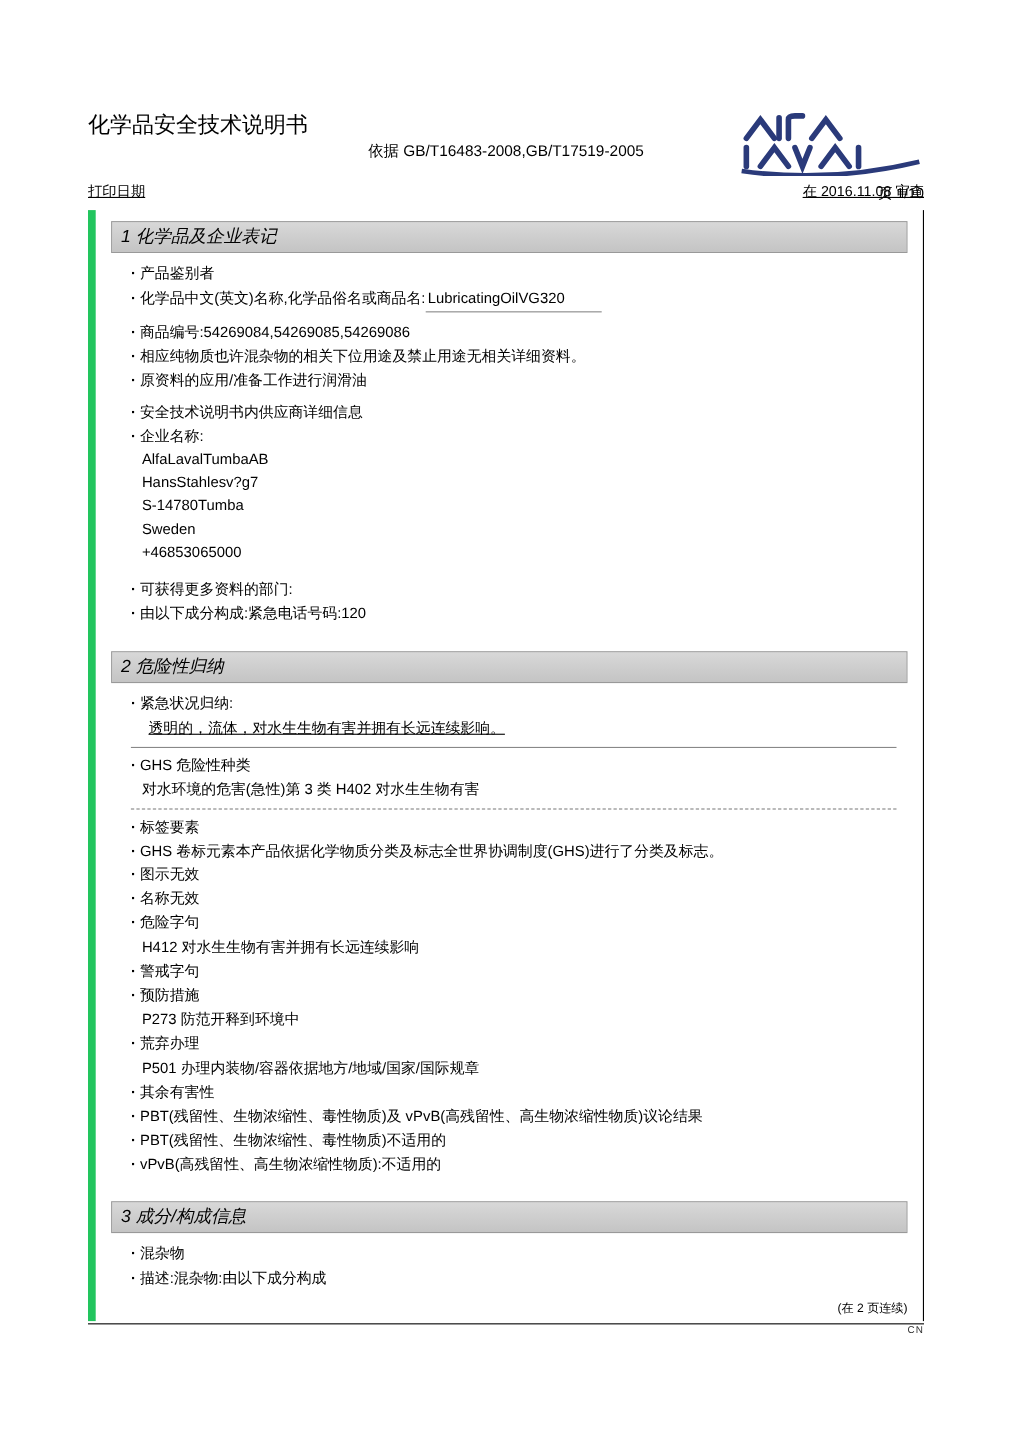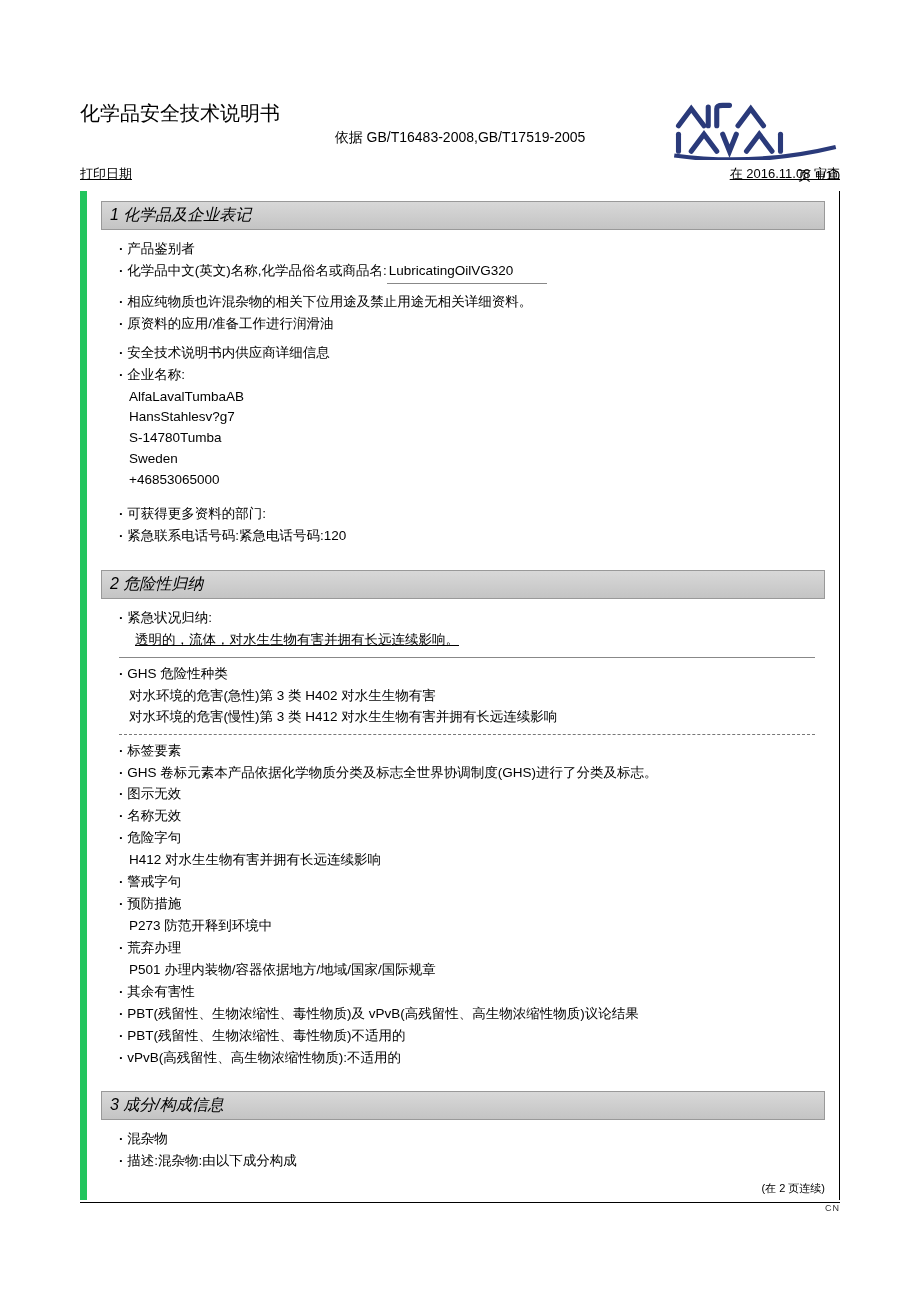--- a/index.html
+++ b/index.html
@@ -137,50 +137,52 @@
 <div class="outer-frame">
 
   <div class="section">
     <div class="section-header">1 化学品及企业表记</div>
     <div class="section-body">
       <div class="li">产品鉴别者</div>
       <div class="li">
         <span>化学品中文(英文)名称,化学品俗名或商品名:</span><span class="product-name">LubricatingOilVG320</span>
       </div>
       <div style="height:6px"></div>
+      <div class="li">
+        <span>商品编号:</span><span>54269084,54269085,54269086</span>
+      </div>
       <div class="li">相应纯物质也许混杂物的相关下位用途及禁止用途无相关详细资料。</div>
       <div class="li">原资料的应用/准备工作进行润滑油</div>
       <div style="height:6px"></div>
       <div class="li">安全技术说明书内供应商详细信息</div>
       <div class="li">企业名称:</div>
       <div class="indent-block">
         <div>AlfaLavalTumbaAB</div>
         <div>HansStahlesv?g7</div>
         <div>S-14780Tumba</div>
         <div>Sweden</div>
         <div>+46853065000</div>
       </div>
       <div style="height:12px"></div>
       <div class="li">可获得更多资料的部门:</div>
       <div class="li">
-        <span>紧急联系电话号码:</span><span>紧急电话号码:120</span>
+        <span>由以下成分构成:</span><span>紧急电话号码:120</span>
       </div>
     </div>
   </div>
 
   <div class="section">
     <div class="section-header">2 危险性归纳</div>
     <div class="section-body">
       <div class="li">紧急状况归纳:</div>
       <div class="indent-line">透明的，流体，对水生生物有害并拥有长远连续影响。</div>
       <hr class="solid-sep">
       <div class="li">GHS 危险性种类</div>
       <div class="indent-block">
         <div>对水环境的危害(急性)第 3 类 H402 对水生生物有害</div>
-        <div>对水环境的危害(慢性)第 3 类 H412 对水生生物有害并拥有长远连续影响</div>
       </div>
       <hr class="dash-sep">
       <div class="li">标签要素</div>
       <div class="li">GHS 卷标元素本产品依据化学物质分类及标志全世界协调制度(GHS)进行了分类及标志。</div>
       <div class="li">图示无效</div>
       <div class="li">名称无效</div>
       <div class="li">危险字句</div>
       <div class="indent-block">H412 对水生生物有害并拥有长远连续影响</div>
       <div class="li">警戒字句</div>
       <div class="li">预防措施</div>

